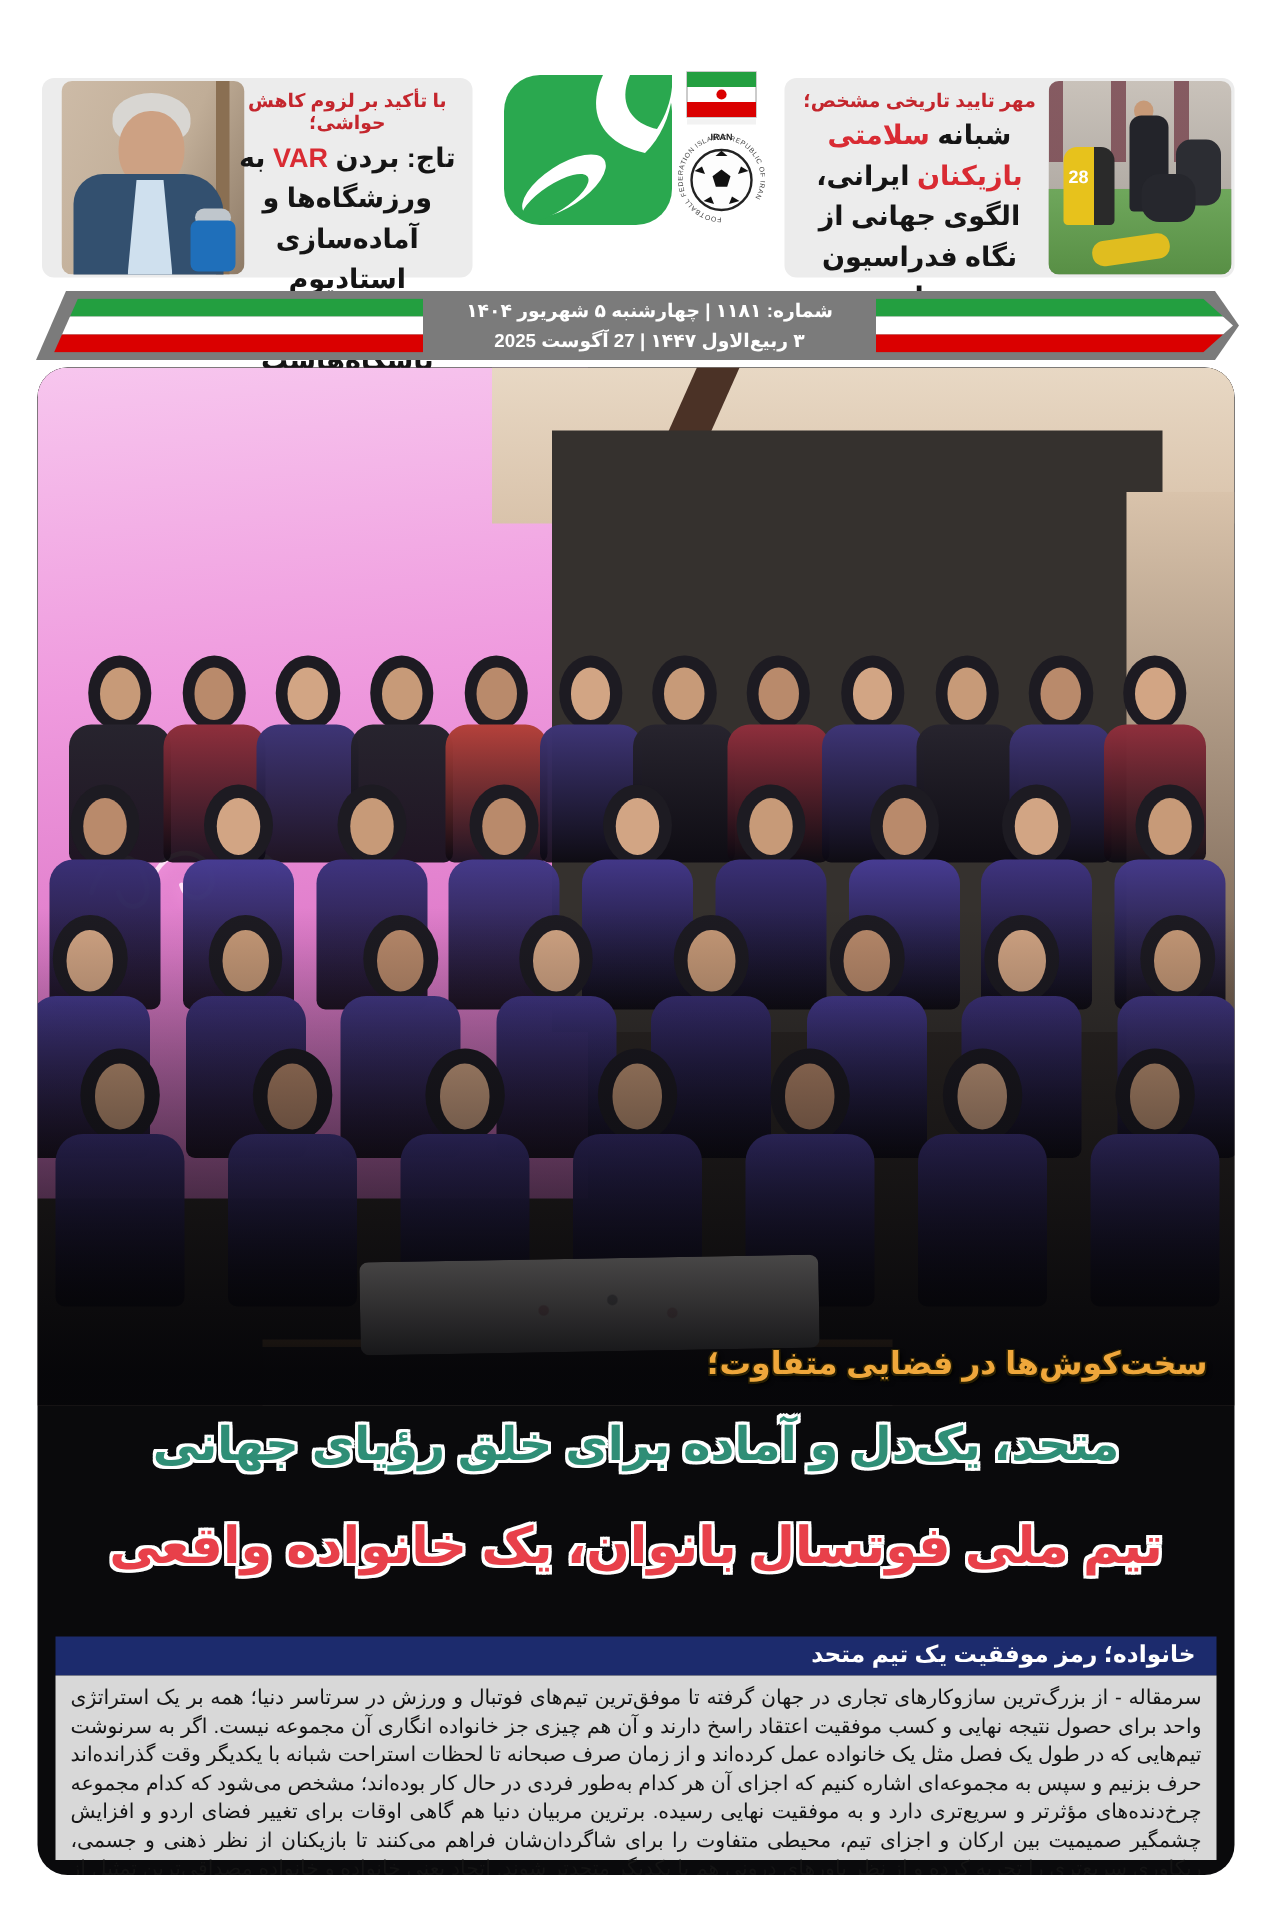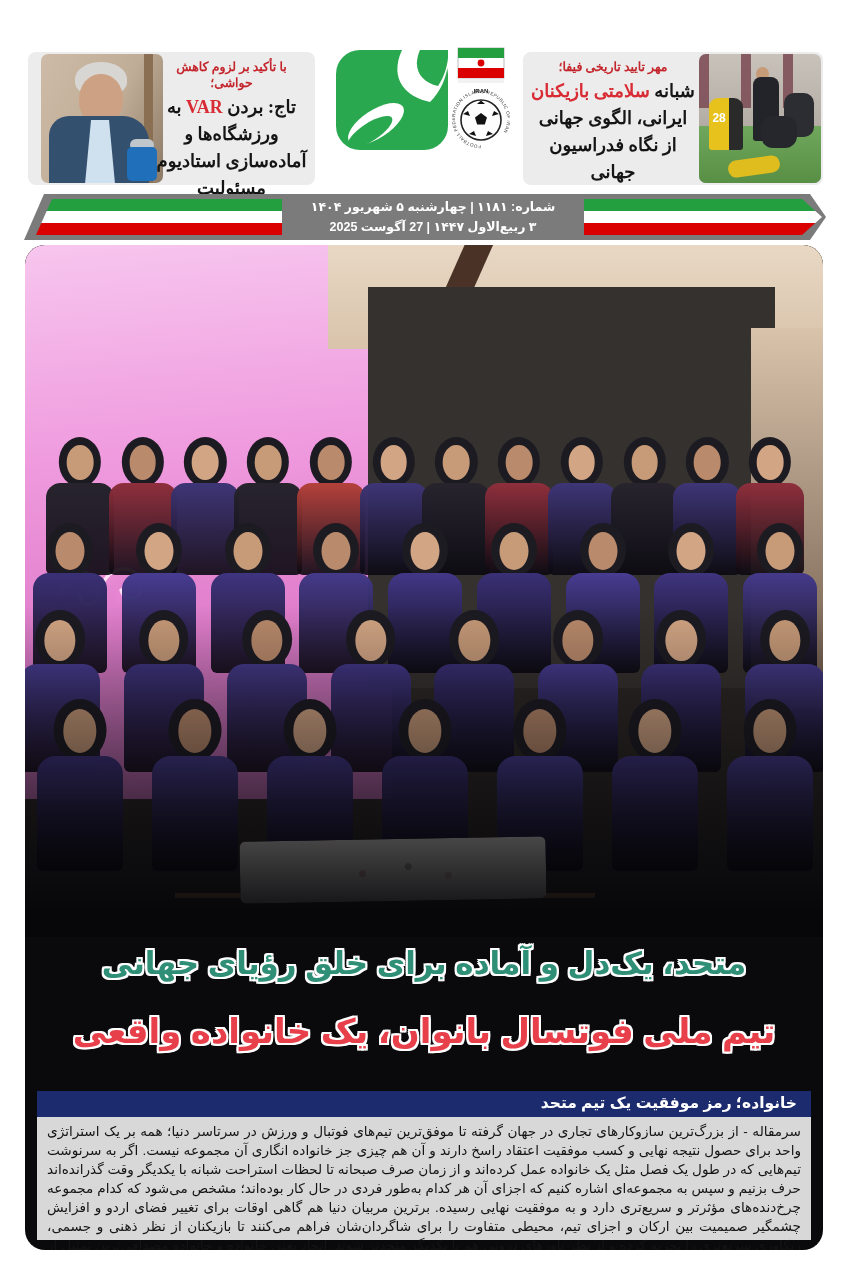--- a/index.html
+++ b/index.html
@@ -4,21 +4,21 @@
 <style>
   html,body{margin:0;padding:0;background:#fff;}
   #page{position:relative;width:853px;height:1280px;background:#fff;overflow:hidden;
         font-family:"Liberation Sans","DejaVu Sans",sans-serif;}
   
   .story-card{position:absolute;top:52px;height:133px;background:#ececec;border-radius:8px;}
   .story-card.left{left:28px;width:287px;}
   .story-card.right{left:523px;width:300px;}
   .story-photo{position:absolute;top:2px;bottom:2px;width:122px;border-radius:7px;overflow:hidden;margin-left:11px;}
   .story-photo.lft{left:2px;} .story-photo.rgt{right:2px;}
-  .story-text{position:absolute;top:7px;bottom:4px;direction:rtl;text-align:center;font-family:Liberation Serif, serif;}
+  .story-text{position:absolute;top:7px;bottom:4px;direction:rtl;text-align:center;}
   .story-card.left  .story-text{left:128px;right:8px;}
   .story-card.right .story-text{left:8px;right:128px;}
   .kicker{font-size:12.5px;font-weight:bold;color:#c4262d;margin-bottom:3px;}
   .story-h{font-size:18px;font-weight:bold;color:#151515;line-height:1.5;}
   .hl-red{color:#d92b33;}
   
   .taj-bg{position:absolute;inset:0;background:linear-gradient(115deg,#cdbba7 0%,#c0ad97 55%,#8d7a66 100%);}
   .taj-door{position:absolute;right:10px;top:0;bottom:0;width:9px;background:#8a6f52;}
   .taj-hair{position:absolute;left:34px;top:8px;width:52px;height:34px;border-radius:50% 50% 40% 40%;background:#d8d6d2;}
   .taj-face{position:absolute;left:38px;top:20px;width:44px;height:52px;border-radius:48%;background:#cda183;}
@@ -150,21 +150,21 @@
       <div class="mt-pitch"></div>
       <div class="mt-refhead"></div>
       <div class="mt-ref"></div>
       <div class="mt-p28"></div>
       <div class="badge-28">28</div>
       <div class="mt-staff1"></div>
       <div class="mt-staff2"></div>
       <div class="mt-injured"></div>
     </div>
     <div class="story-text">
-      <div class="kicker">مهر تایید تاریخی فیفا؛</div>
+      <div class="kicker">مهر تایید تاریخی مشخص؛</div>
       <div class="story-h"><span>شبانه </span><span class="hl-red">سلامتی بازیکنان</span><span> ایرانی، الگوی جهانی از نگاه فدراسیون جهانی</span></div>
     </div>
   </div>
 
   <div class="datebar">
     <div class="db-back"></div>
     <div class="db-stripes">
       <div class="g"></div>
       <div class="w"></div>
       <div class="r"></div>
@@ -364,19 +364,20 @@
           <div class="person" style="left: 702.45px; top: 453.9px; width: 85.1px; height: 172.5px; z-index: 5;">
             <div class="p-hijab" style="width: 52.9px; height: 62.1px; background: rgb(29, 27, 34);"></div>
             <div class="p-torso" style="top: 57.5px; height: 115px; background: linear-gradient(rgb(69, 58, 138), rgba(10, 8, 16, 0.9)); border-radius: 18.4px 18.4px 6px 6px;"></div>
             <div class="p-face" style="top: 10.35px; width: 33.35px; height: 43.7px; background: rgb(199, 154, 120);"></div>
           </div>
         </div>
       <div class="table"></div>
       <div class="cake"></div>
       <div class="photo-shade"></div>
     </div>
+    <div class="cover-kicker">سخت‌کوش‌ها در فضایی متفاوت؛</div>
     <div class="cover-h cover-h1">متحد، یک‌دل و آماده برای خلق رؤیای جهانی</div>
     <div class="cover-h cover-h2">تیم ملی فوتسال بانوان، یک خانواده واقعی</div>
     <div class="ed-head">خانواده؛ رمز موفقیت یک تیم متحد</div>
     <div class="ed-body">سرمقاله - از بزرگ‌ترین سازوکارهای تجاری در جهان گرفته تا موفق‌ترین تیم‌های فوتبال و ورزش در سرتاسر دنیا؛ همه بر یک استراتژی واحد برای حصول نتیجه نهایی و کسب موفقیت اعتقاد راسخ دارند و آن هم چیزی جز خانواده انگاری آن مجموعه نیست. اگر به سرنوشت تیم‌هایی که در طول یک فصل مثل یک خانواده عمل کرده‌اند و از زمان صرف صبحانه تا لحظات استراحت شبانه با یکدیگر وقت گذرانده‌اند حرف بزنیم و سپس به مجموعه‌ای اشاره کنیم که اجزای آن هر کدام به‌طور فردی در حال کار بوده‌اند؛ مشخص می‌شود که کدام مجموعه چرخ‌دنده‌های مؤثرتر و سریع‌تری دارد و به موفقیت نهایی رسیده. برترین مربیان دنیا هم گاهی اوقات برای تغییر فضای اردو و افزایش چشمگیر صمیمیت بین ارکان و اجزای تیم، محیطی متفاوت را برای شاگردان‌شان فراهم می‌کنند تا بازیکنان از نظر ذهنی و جسمی، ریکاوری سریع‌تری را تجربه کرده و از نظر باورهای درونی هم با یکدیگر متحدتر شوند. اتحاد یعنی خانواده و خانواده مصداقی‌ترین تمثیل از اتحاد است؛ تیم ملی فوتسال بانوان را یک خانواده می‌دانیم، خانواده‌ای برای تمام بانوان ایران.</div>
   </div>
 
 </div>
 
 </body></html>

